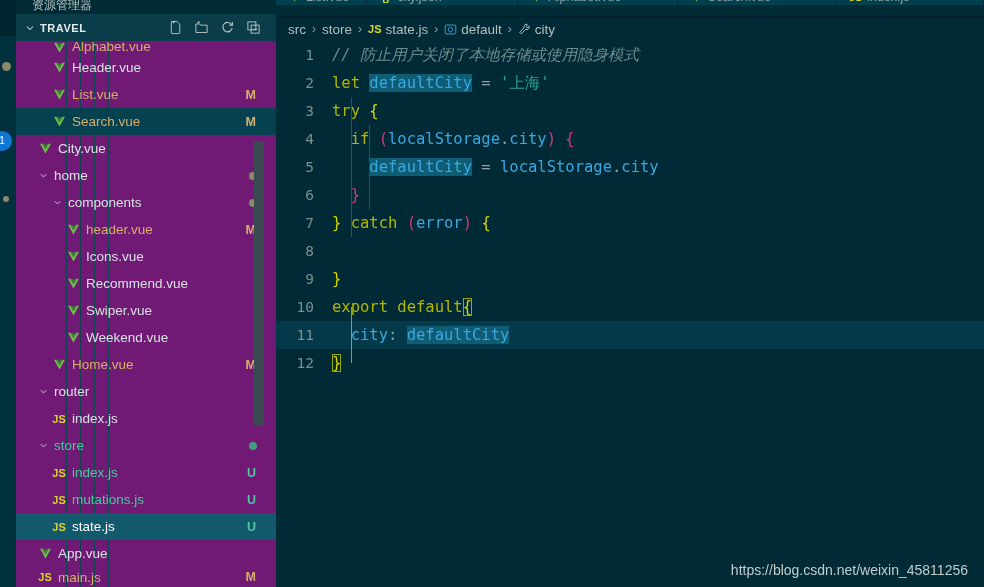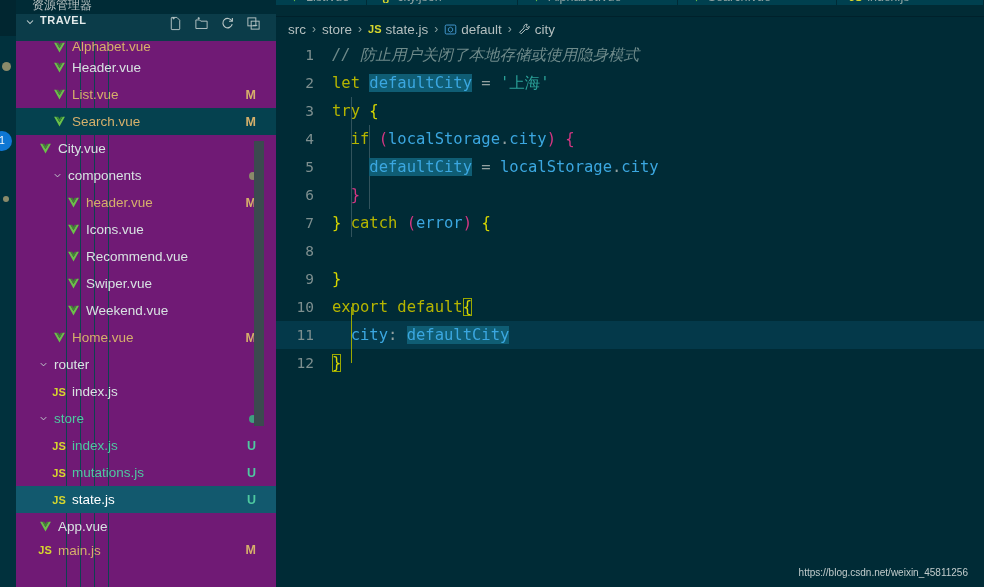--- a/index.html
+++ b/index.html
@@ -45,21 +45,21 @@
     color: #b7c2c2;
     font-size: 12px;
     padding-left: 16px;
     overflow: hidden;
     line-height: 11px;
     background: #002b36;
   }
   .section-header {
     height: 27px;
     background: #0b3c49;
-    display: flex; align-items: flex-start;
+    display: flex; align-items: center;
     padding: 0 6px 0 6px;
     position: relative;
   }
   .section-header .chev {
     width: 16px; height: 16px; display: inline-flex;
     align-items: center; justify-content: center;
     color: #c8d3d3;
   }
   .section-header .sect-label {
     font-size: 11px; font-weight: bold; letter-spacing: .55px;
@@ -173,21 +173,21 @@
 
   .indent-v {
     position: absolute; width: 1px; background: #31535c;
     top: 0; bottom: 0;
   }
   .bracket-box { outline: 1px solid #9aa800; outline-offset: -1px; }
   .bracket-left-line { position: absolute; width: 1px; background: #9aa800; }
 
   .watermark {
     position: absolute; right: 16px; bottom: 9px;
-    color: #c2cccc; font-size: 10px;
+    color: #c2cccc; font-size: 14px;
     font-family: "Liberation Sans", sans-serif;
     pointer-events: none;
   }
 </style>
 </head>
 <body>
 
 <div id="app">
 
   <div class="activity-bar">
@@ -280,20 +280,29 @@
           <span class="badge c-mod">M</span>
         </div>
         <div class="row" style="padding-left: 20px;">
           <span class="ficon">
             <svg width="13" height="13" viewBox="0 0 24 24">
               <path d="M2 3h4l6 10.5L18 3h4L12 21z" fill="#6cc24a"></path>
               <path d="M6.5 3h3L12 7.3 14.5 3h3L12 12.8z" fill="#3f8f2e"></path>
             </svg>
           </span>
           <span class="label c-white">City.vue</span>
+        </div>
+        <div class="row" style="padding-left: 20px;">
+          <span class="twisty">
+            <svg width="11" height="11" viewBox="0 0 16 16">
+              <path d="M4 6l4 4 4-4" fill="none" stroke="currentColor" stroke-width="1.4"></path>
+            </svg>
+          </span>
+          <span class="label c-folder">home</span>
+          <span class="dotbadge dot-mod"></span>
         </div>
         <div class="row" style="padding-left: 34px;">
           <span class="twisty">
             <svg width="11" height="11" viewBox="0 0 16 16">
               <path d="M4 6l4 4 4-4" fill="none" stroke="currentColor" stroke-width="1.4"></path>
             </svg>
           </span>
           <span class="label c-folder">components</span>
           <span class="dotbadge dot-mod"></span>
         </div>

